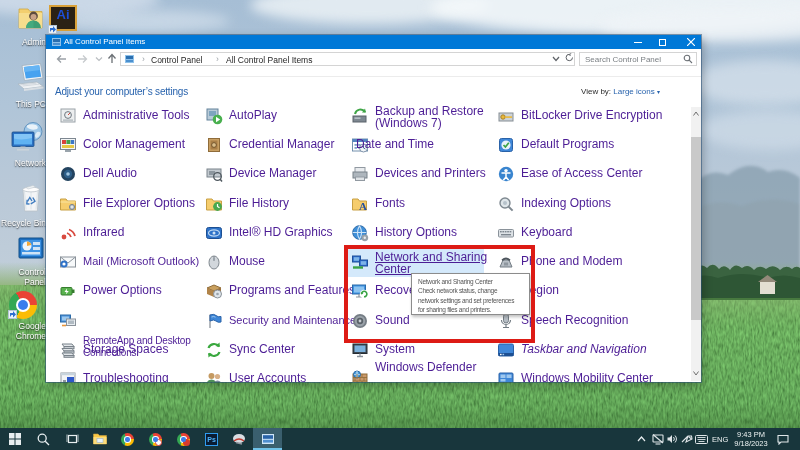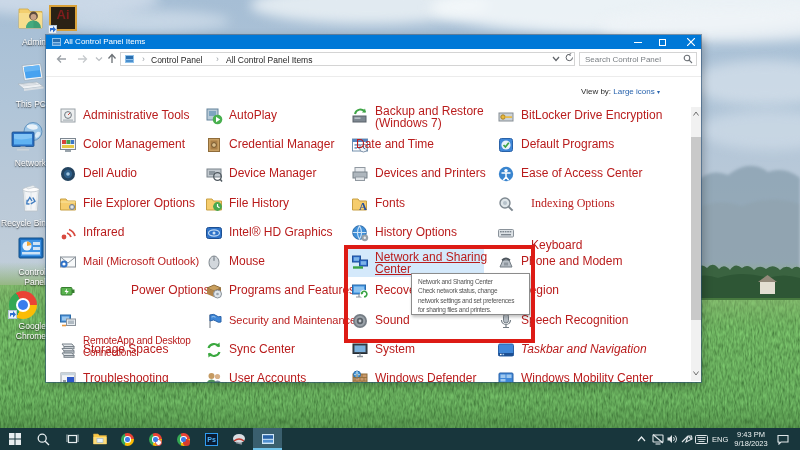--- a/index.html
+++ b/index.html
@@ -20,21 +20,21 @@
 
 #win{left:46px;top:35px;width:655px;height:347px;background:#fff;box-shadow:0 0 0 1px rgba(40,80,120,.55), 2px 3px 9px rgba(0,0,0,.28);}
 #tbar{left:0;top:0;width:655px;height:14px;background:#0078d7;}
 #tbar .t{position:absolute;left:18px;top:2px;color:#fff;font-size:8px;letter-spacing:0;}
 #navb{left:0;top:14px;width:655px;height:28px;background:#fff;border-bottom:1px solid #ececec;}
 .box{position:absolute;top:3px;height:14px;background:#fff;border:1px solid #d4d4d4;}
 #content{left:0;top:42px;width:655px;height:305px;background:#fff;overflow:hidden;}
 .hd{position:absolute;left:9px;top:9px;font-size:10px;letter-spacing:-0.2px;color:#2863ad;}
 
 .it-ic{position:absolute;width:18px;height:18px;}
-.it-tx{position:absolute;font-size:12px;line-height:13px;color:#b91c1c;white-space:nowrap;}
+.it-tx{position:absolute;font-size:12px;line-height:13px;color:#4c1d95;white-space:nowrap;}
 
 #sbar{left:645px;top:30px;width:10px;height:274px;background:#f1f1f1;}
 #sthumb{left:645px;top:60px;width:10px;height:183px;background:#c9c9c9;}
 
 #redr{left:298px;top:210px;width:191px;height:98px;border:4px solid #dd1b15;z-index:30;}
 #hl{left:302px;top:172px;width:136px;height:28px;background:#d4e9fb;}
 #tip{left:365px;top:238px;width:119px;height:42px;background:#fff;border:1px solid #8c8c8c;z-index:20;font-size:6.5px;line-height:9.6px;letter-spacing:-0.28px;color:#555;padding:2.5px 0 0 6px;white-space:nowrap;box-shadow:1px 2px 3px rgba(0,0,0,.25);}
 
 #task{left:0;top:428px;width:800px;height:22px;background:#18363c;z-index:50;}
 .tray{position:absolute;color:#eef3f3;font-size:8px;}
@@ -94,21 +94,21 @@
     <circle cx="17.5" cy="11" r="4.4" fill="#5d4a3e"></circle>
     <circle cx="17.5" cy="12" r="3" fill="#c9a287"></circle>
     <path d="M10,23 Q11,15.5 17.5,15.5 Q24,15.5 25,23 Z" fill="#3f9e74"></path>
     <path d="M10,23 Q11,15.5 17.5,15.5 L17.5,23 Z" fill="#45aa7e"></path>
   </svg>
   <div class="lbl">Admin</div>
 </div>
 
 <div class="abs" style="left:48px;top:4px;width:30px;height:30px;">
   <div class="abs" style="left:1px;top:1px;width:28px;height:26px;background:#2a2115;border:2px solid #d9a139;"></div>
-  <div class="abs" style="left:0;top:3px;width:30px;height:24px;color:#7f1d1d;font-weight:bold;font-size:13px;text-align:center;">Ai</div>
+  <div class="abs" style="left:0;top:3px;width:30px;height:24px;color:#1d4ed8;font-weight:bold;font-size:13px;text-align:center;">Ai</div>
   <div class="abs" style="left:0;top:21px;width:9px;height:9px;background:#eef4fa;border:1px solid #b5c6d6;"></div>
   <svg class="abs" style="left:1px;top:22px;" width="7" height="7" viewBox="0 0 7 7">
       <path d="M1,6 L1,2 L4,2 L4,0 L7,3.5 L4,6.5 L4,4 L2.5,4 Z" fill="#2e6fd0"></path>
     </svg>
 </div>
 <div class="abs dico" style="top:62px;">
   <svg width="34" height="32" viewBox="0 0 34 32">
     <path d="M10,3.5 L28.5,1.5 L31,16 L12.5,18.5 Z" fill="#f2f5f8" stroke="#9fb0be" stroke-width="0.8"></path>
     <path d="M11.8,5 L27.2,3.3 L29.2,14.8 L13.8,16.6 Z" fill="#46a2f0"></path>
     <path d="M11.8,5 L27.2,3.3 L28,8 L12.6,10 Z" fill="#66b5f4"></path>
@@ -212,20 +212,21 @@
     <svg class="abs" style="left:519px;top:4px;" width="9" height="9" viewBox="0 0 9 9">
         <path d="M7.5,4.5 A3.2,3.2 0 1 1 4.5,1.3 M4.5,1.3 L6.2,0.6 M4.5,1.3 L5.3,3" stroke="#5f6368" stroke-width="1" fill="none"></path>
       </svg>
     <div class="abs" style="left:539px;top:6px;font-size:8px;color:#7a7f83;">Search Control Panel</div>
     <svg class="abs" style="left:637px;top:5px;" width="10" height="10" viewBox="0 0 10 10">
         <circle cx="4" cy="4" r="2.8" stroke="#6b7075" stroke-width="1.1" fill="none"></circle>
         <path d="M6.2,6.2 L9,9" stroke="#6b7075" stroke-width="1.1"></path>
       </svg>
   </div>
   <div class="abs" id="content">
+    <div class="hd">Adjust your computer’s settings</div>
     <div class="abs" style="left:535px;top:10px;font-size:8px;color:#2b2b2b;">View by: <span style="color:#2863ad;">Large icons</span> <span style="color:#2863ad;font-size:6px;">▾</span></div>
     <div class="abs" id="hl"></div>
 <div id="items">
 <svg class="it-ic" style="left:13px;top:30px;" viewBox="0 0 18 18">
           <rect x="2" y="2" width="14" height="13" fill="#eceeef" stroke="#9aa2a8"></rect>
           <circle cx="9" cy="8" r="3.4" fill="none" stroke="#6f7880" stroke-width="1"></circle>
           <path d="M9,8 L11,6" stroke="#d04a3a" stroke-width="1"></path>
           <rect x="4" y="12.5" width="10" height="1.2" fill="#aab2b8"></rect>
         </svg>
 <div class="it-tx" style="left:37px;top:32px;">Administrative Tools</div>
@@ -326,21 +327,21 @@
 <svg class="it-ic" style="left:305px;top:118px;" viewBox="0 0 18 18">
           <path d="M1.5,4 L7,4 L8.5,6 L15.5,6 L15.5,15 L1.5,15 Z" fill="#f6cd6d" stroke="#c8a044"></path>
           <text x="8" y="15" font-family="Liberation Serif" font-size="11" font-weight="bold" fill="#26519e">A</text>
         </svg>
 <div class="it-tx" style="left:329px;top:120px;">Fonts</div>
 <svg class="it-ic" style="left:451px;top:118px;" viewBox="0 0 18 18">
           <circle cx="8" cy="8" r="5" fill="#dfe6ea" stroke="#7e8890" stroke-width="1.4"></circle>
           <path d="M11.6,11.6 L15.6,15.6" stroke="#7e8890" stroke-width="2"></path>
           <circle cx="8" cy="8" r="2" fill="#b6c2ca"></circle>
         </svg>
-<div class="it-tx" style="left:485px;top:120px;font-family:Liberation Serif, serif;">Indexing Options</div>
+<div class="it-tx" style="left:475px;top:120px;">Indexing Options</div>
 <svg class="it-ic" style="left:13px;top:147px;" viewBox="0 0 18 18">
           <circle cx="5" cy="13" r="2.4" fill="#d84a40"></circle>
           <path d="M8,9 A6,6 0 0 1 12,13 M10,5.5 A9.5,9.5 0 0 1 16,12" stroke="#d84a40" stroke-width="1.8" fill="none"></path>
         </svg>
 <div class="it-tx" style="left:37px;top:149px;">Infrared</div>
 <svg class="it-ic" style="left:159px;top:147px;" viewBox="0 0 18 18">
           <rect x="1.5" y="3.5" width="15" height="11" rx="2" fill="#2e72c8" stroke="#1d4f92"></rect>
           <ellipse cx="9" cy="9" rx="5.5" ry="3.1" fill="none" stroke="#bcd7f2" stroke-width="1.2"></ellipse>
           <circle cx="9" cy="9" r="1.5" fill="#cfe2f4"></circle>
         </svg>
@@ -356,21 +357,21 @@
           <rect x="1.5" y="5.5" width="15" height="7.5" rx="1" fill="#dde2e6" stroke="#8a929a"></rect>
           <g fill="#7d868e">
             <rect x="3" y="7" width="1.7" height="1.4"></rect>
             <rect x="5.4" y="7" width="1.7" height="1.4"></rect>
             <rect x="7.8" y="7" width="1.7" height="1.4"></rect>
             <rect x="10.2" y="7" width="1.7" height="1.4"></rect>
             <rect x="12.6" y="7" width="1.7" height="1.4"></rect>
             <rect x="4" y="10" width="10" height="1.4"></rect>
           </g>
         </svg>
-<div class="it-tx" style="left:475px;top:162px;margin-left:10px;">Keyboard</div>
+<div class="it-tx" style="left:475px;top:149px;">Keyboard</div>
 <svg class="it-ic" style="left:13px;top:176px;" viewBox="0 0 18 18">
           <rect x="1.5" y="4" width="15" height="10" fill="#f7f9fa" stroke="#8a929a"></rect>
           <path d="M1.5,4 L9,10 L16.5,4" stroke="#8a929a" fill="none"></path>
           <circle cx="5" cy="11" r="3.6" fill="#2e72c8"></circle>
           <circle cx="5" cy="11" r="1.6" fill="#fff"></circle>
         </svg>
 <div class="it-tx" style="left:37px;top:178px;;font-size:11px;">Mail (Microsoft Outlook)</div>
 <svg class="it-ic" style="left:159px;top:176px;" viewBox="0 0 18 18">
           <ellipse cx="9" cy="9.5" rx="5" ry="6.5" fill="#d2d7dc" stroke="#80888f"></ellipse>
           <path d="M9,3 L9,8" stroke="#80888f"></path>
@@ -389,21 +390,21 @@
           <path d="M3,14 L6,7 L12,7 L15,14 Z" fill="#b7bec5" stroke="#737c84"></path>
           <path d="M4.5,6.5 Q9,2.5 13.5,6.5 L12.5,8 Q9,5 5.5,8 Z" fill="#4e565e"></path>
           <rect x="7" y="9.5" width="4" height="3" fill="#8f979f"></rect>
         </svg>
 <div class="it-tx" style="left:475px;top:178px;">Phone and Modem</div>
 <svg class="it-ic" style="left:13px;top:205px;" viewBox="0 0 18 18">
           <rect x="2" y="5.5" width="11" height="7.5" rx="1" fill="#59b24e" stroke="#357c2e"></rect>
           <rect x="13" y="7.5" width="2.5" height="3.5" fill="#357c2e"></rect>
           <path d="M8,6.5 L5.5,10 L7.5,10 L6.8,12.5 L9.8,9 L7.8,9 Z" fill="#fff"></path>
         </svg>
-<div class="it-tx" style="left:37px;top:207px;margin-left:48px;">Power Options</div>
+<div class="it-tx" style="left:37px;top:207px;">Power Options</div>
 <svg class="it-ic" style="left:159px;top:205px;" viewBox="0 0 18 18">
           <path d="M2,6 L9,3 L16,6 L9,9 Z" fill="#c9a05e" stroke="#8f6c3a"></path>
           <path d="M2,6 L2,12 L9,15 L9,9 Z" fill="#b18449"></path>
           <path d="M16,6 L16,12 L9,15 L9,9 Z" fill="#9c7038"></path>
           <circle cx="12.5" cy="12" r="4" fill="#dfe5ea" stroke="#8a929a"></circle>
           <circle cx="12.5" cy="12" r="1.3" fill="#9aa3ab"></circle>
         </svg>
 <div class="it-tx" style="left:183px;top:207px;">Programs and Features</div>
 <svg class="it-ic" style="left:305px;top:205px;" viewBox="0 0 18 18">
           <rect x="1.5" y="3" width="13" height="9" fill="#3f94e4" stroke="#2a6aa8"></rect>
@@ -485,21 +486,21 @@
           <circle cx="12.5" cy="6.5" r="2.6" fill="#d8b088"></circle>
           <path d="M8.5,14.5 Q9,10.5 12.5,10.5 Q16,10.5 16.5,14.5 Z" fill="#7d8ba0"></path>
         </svg>
 <div class="it-tx" style="left:183px;top:295px;">User Accounts</div>
 <svg class="it-ic" style="left:305px;top:293px;" viewBox="0 0 18 18">
           <rect x="2" y="4" width="14" height="11" fill="#c9986a" stroke="#8f6c3a"></rect>
           <circle cx="6" cy="4.5" r="3.5" fill="#4a9ad8" stroke="#2a6aa8"></circle>
           <path d="M3,4.5 L9,4.5 M6,1.2 Q4.2,4.5 6,7.8 M6,1.2 Q7.8,4.5 6,7.8" stroke="#bcdcf2" stroke-width="0.7" fill="none"></path>
           <path d="M2,7.5 L16,7.5 M2,11 L16,11 M6,4 L6,7.5 M11,4 L11,7.5 M4,7.5 L4,11 M9,7.5 L9,11 M13,7.5 L13,11 M6,11 L6,15 M11,11 L11,15" stroke="#8f6c3a" stroke-width="0.8"></path>
         </svg>
-<div class="it-tx" style="left:329px;top:295px;">Windows Defender</div>
+<div class="it-tx" style="left:329px;top:284px;">Windows Defender</div>
 <svg class="it-ic" style="left:451px;top:293px;" viewBox="0 0 18 18">
           <rect x="2" y="3" width="14" height="10" rx="1" fill="#3f87d8" stroke="#2a62a8"></rect>
           <rect x="3.5" y="4.5" width="5" height="3.5" fill="#9fc8ee"></rect>
           <rect x="9.5" y="4.5" width="5" height="3.5" fill="#9fc8ee"></rect>
           <rect x="3.5" y="9" width="5" height="2.5" fill="#9fc8ee"></rect>
           <path d="M1,14.5 L17,14.5" stroke="#8a929a" stroke-width="1.5"></path>
         </svg>
 <div class="it-tx" style="left:475px;top:295px;">Windows Mobility Center</div>
 </div>
     <div class="abs" id="sbar"></div>

